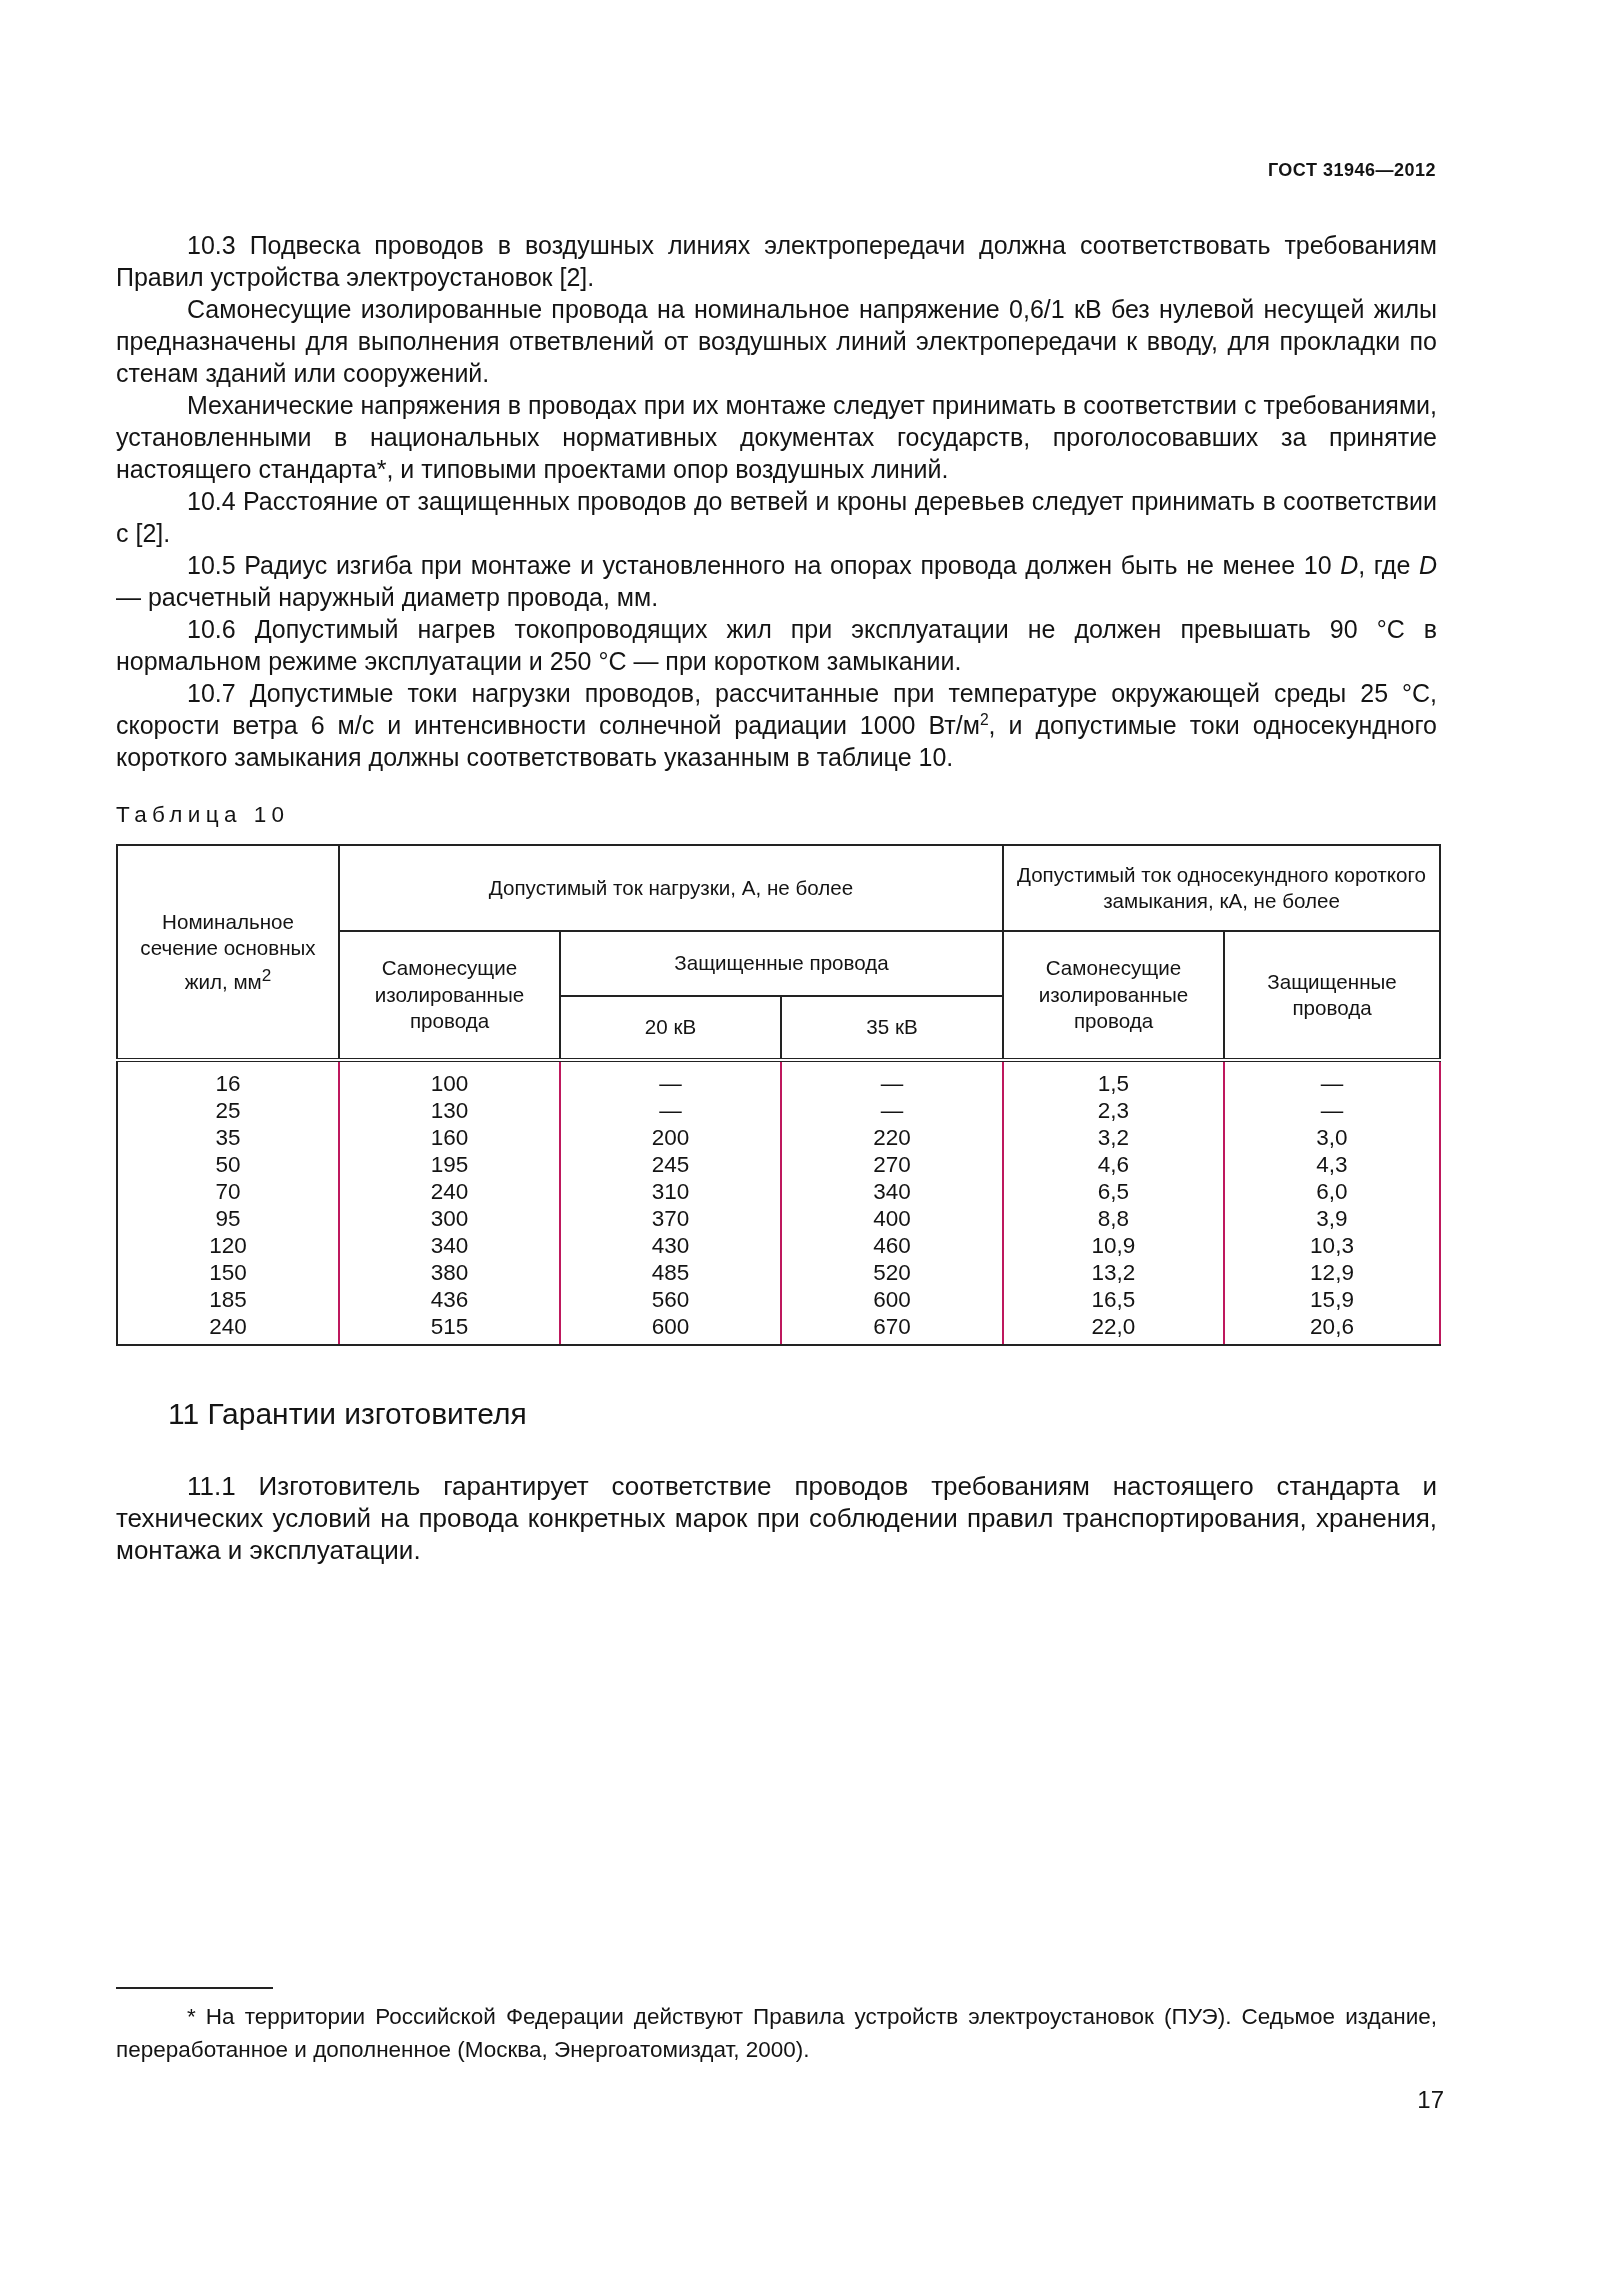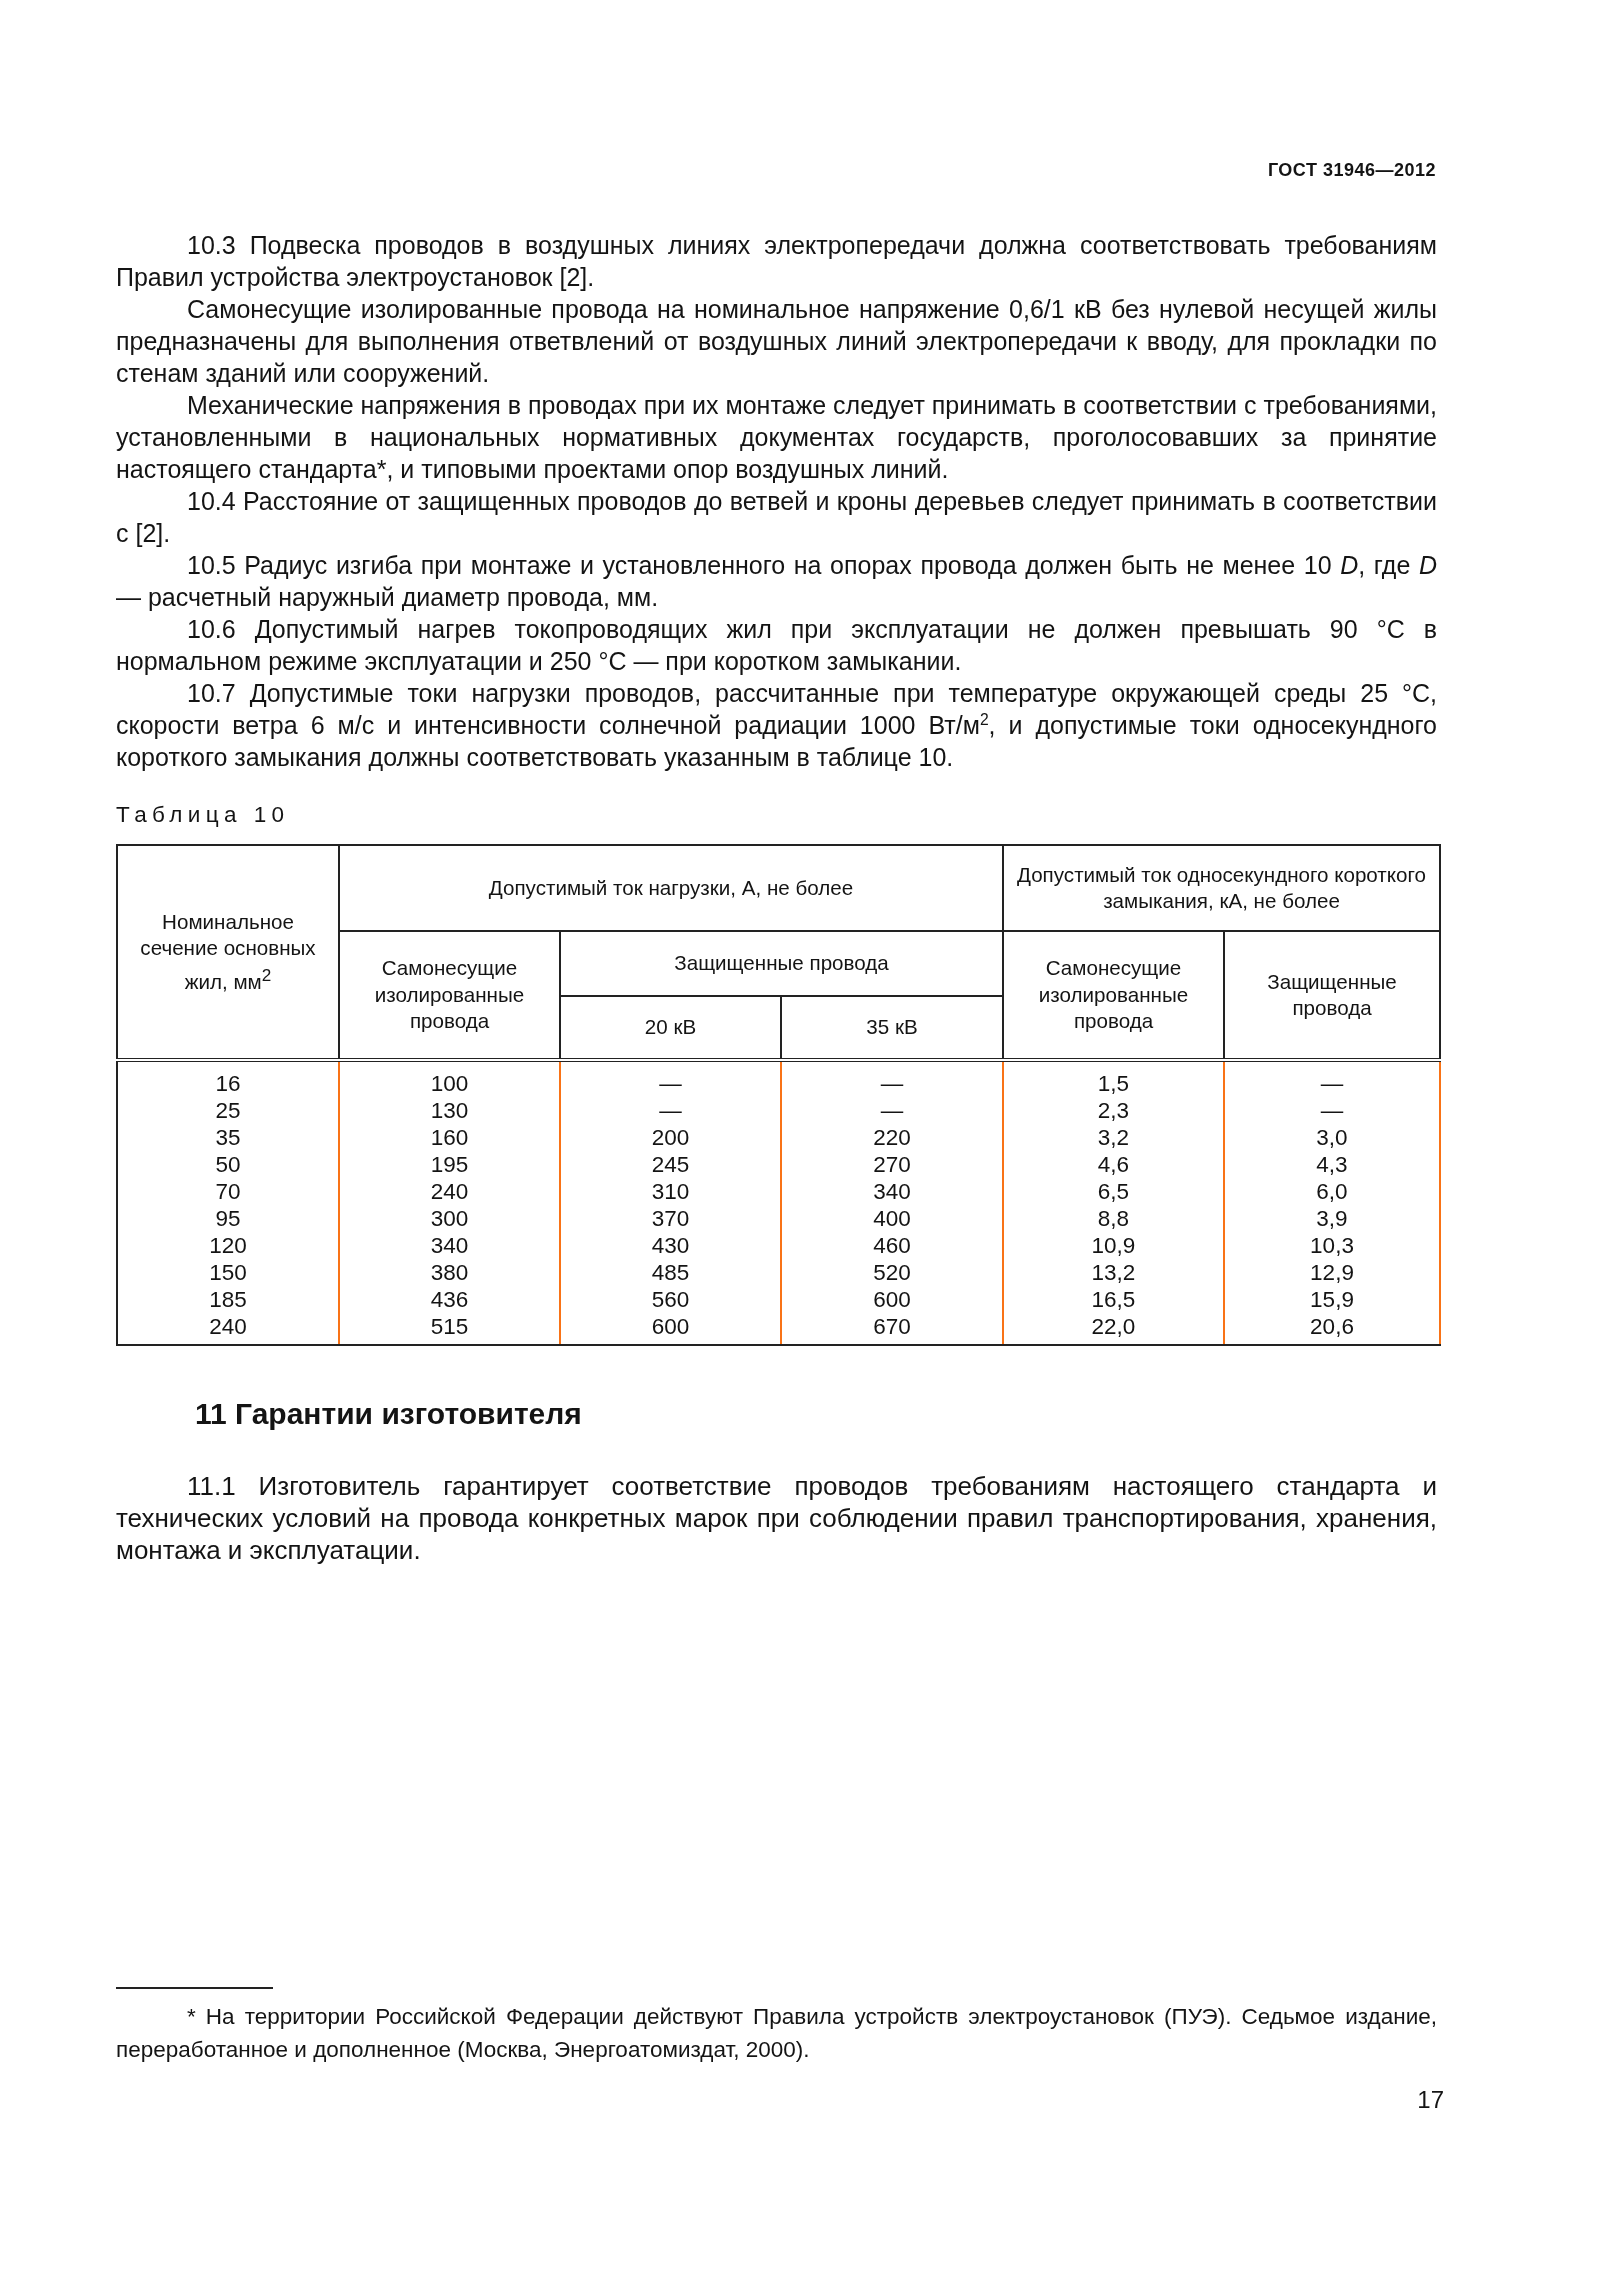--- a/index.html
+++ b/index.html
@@ -27,29 +27,29 @@
   }
   table.t10 th {
     font-weight: normal; border: 2px solid #222; text-align: center;
     vertical-align: middle; line-height: 26.5px; padding: 0 5.9px;
   }
   table.t10 thead tr.r1 th { height: 84px; }
   table.t10 thead tr.r2 th { height: 63px; }
   table.t10 thead tr.r3 th { height: 61px; }
   table.t10 thead { border-bottom: 4.9px double #222; }
   table.t10 tbody td {
-    border-left: 2px solid #222; border-right: 2px solid #f97316;
+    border-left: 2px solid #222; border-right: 2px solid #be185d;
     text-align: center; font-size: 22.5px; line-height: 27px; padding: 0;
     vertical-align: top;
   }
   table.t10 tbody tr:first-child td { padding-top: 7.8px; }
   table.t10 tbody tr:last-child td { border-bottom: 2px solid #222; padding-bottom: 3.9px; }
   .section-heading {
-    position: absolute; left: 195px; top: 1397px;
-    font-weight: bold; font-size: 30px;
+    position: absolute; left: 168px; top: 1397px;
+    font-weight: normal; font-size: 30px;
   }
   .section-text {
     position: absolute; left: 116px; width: 1321px; top: 1470px;
     font-size: 26px; line-height: 32px; text-align: justify;
   }
   .section-text p { margin: 0; text-indent: 71px; }
   .footnote-rule {
     position: absolute; left: 116px; top: 1987px; width: 157px; height: 0;
     border-top: 2px solid #222;
   }

